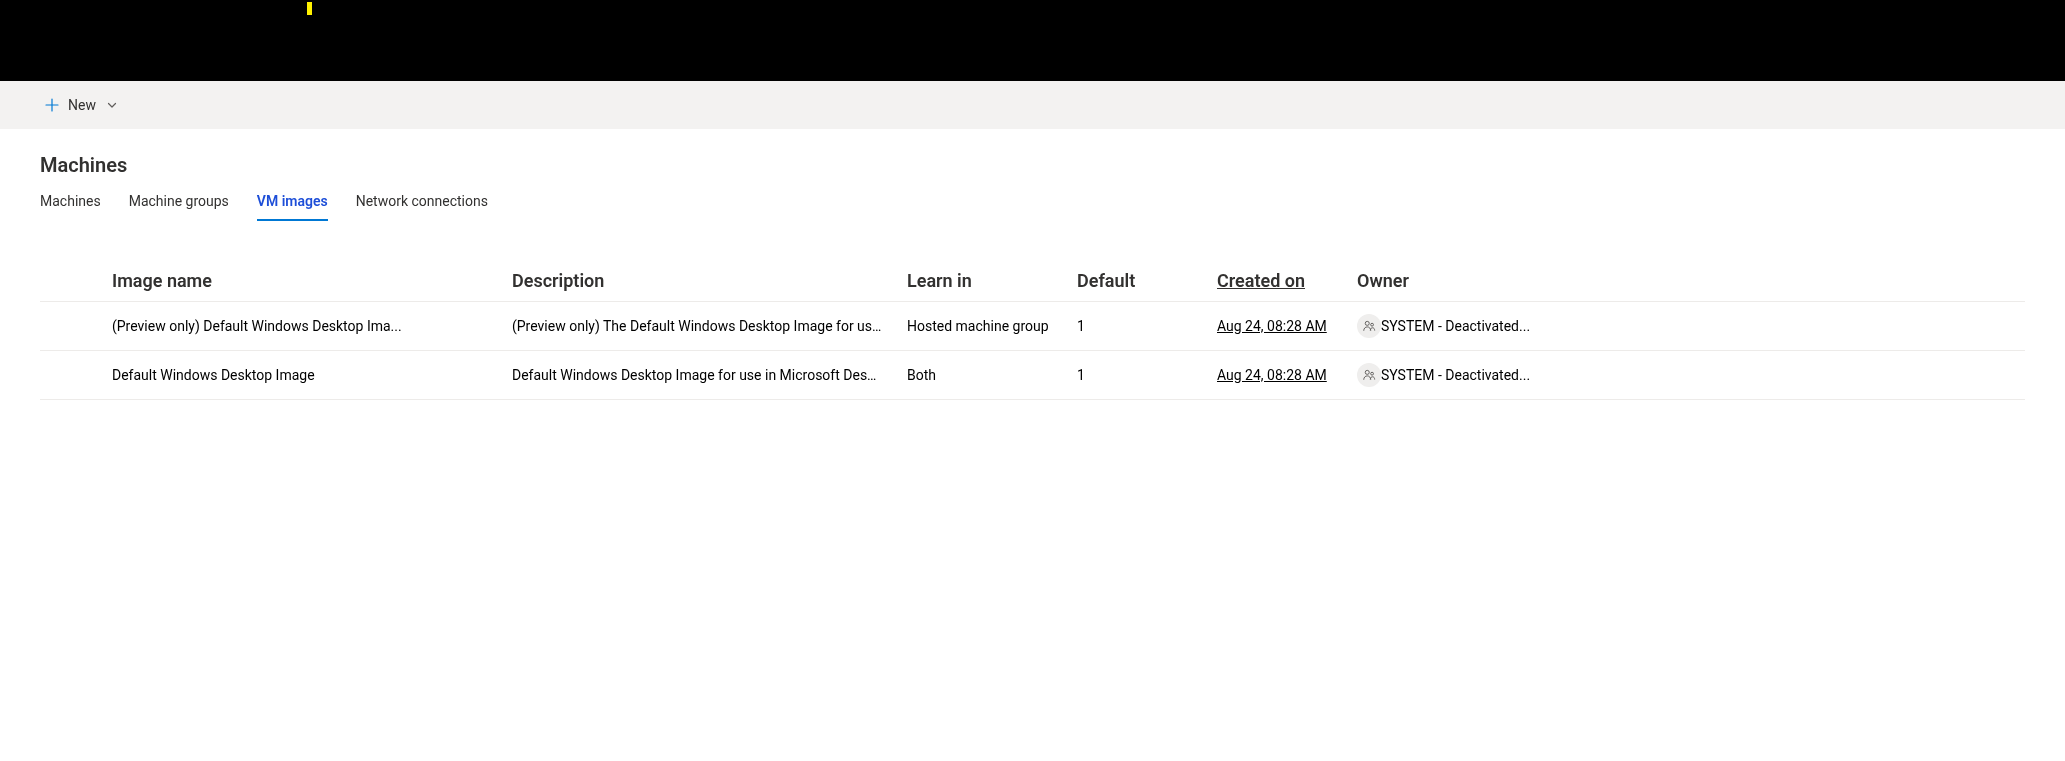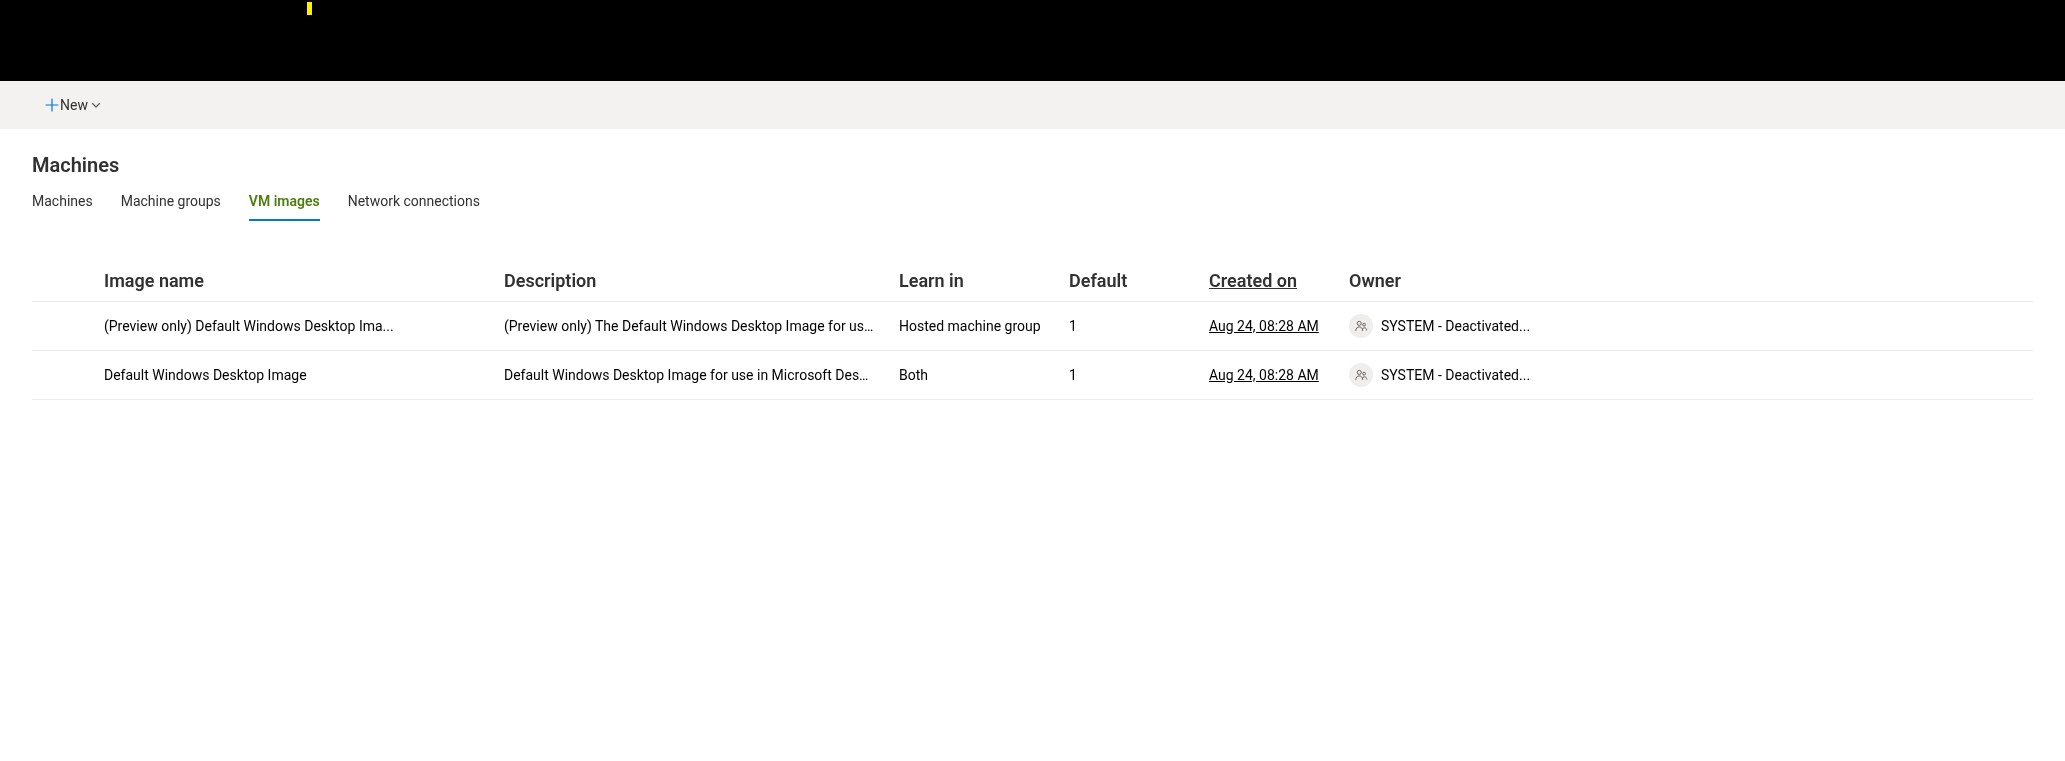--- a/index.html
+++ b/index.html
@@ -30,42 +30,42 @@
     .command-bar {
       background: #f3f2f1;
       height: 48px;
       display: flex;
       align-items: center;
       padding: 0 40px;
     }
     .new-button {
       display: flex;
       align-items: center;
-      gap: 0;
+      gap: 8px;
       background: transparent;
       border: none;
       cursor: pointer;
       padding: 6px 4px;
       font-size: 14px;
       color: #323130;
       font-family: inherit;
     }
     .new-button .plus-icon {
       color: #0078d4;
       display: flex;
       align-items: center;
     }
     .new-button .chevron-icon {
       color: #605e5c;
       display: flex;
       align-items: center;
       margin-left: 2px;
     }
     .content {
-      padding: 24px 32px;
+      padding: 24px 40px;
     }
     .page-title {
       font-size: 20px;
       font-weight: 600;
       color: #323130;
       margin-bottom: 8px;
     }
     .page-subtitle {
       font-size: 14px;
       color: #323130;
@@ -90,21 +90,21 @@
       margin-bottom: -1px;
       background: transparent;
       border-top: none;
       border-left: none;
       border-right: none;
       font-family: inherit;
     }
     .tab.active {
       font-weight: 600;
       border-bottom: 2px solid #0078d4;
-      color: #4d7c0f;
+      color: #1d4ed8;
     }
     .table-container {
       margin-top: 20px;
     }
     table {
       width: 100%;
       border-collapse: collapse;
     }
     thead th {
       text-align: left;
@@ -126,21 +126,21 @@
     .col-spacer { width: 60px; }
     .col-name { width: 400px; max-width: 400px; }
     .col-desc { width: 395px; max-width: 395px; }
     .col-used { width: 170px; }
     .col-version { width: 140px; }
     .col-created { width: 140px; text-decoration: underline; }
     .col-owner { width: auto; max-width: 200px; }
     .owner-cell {
       display: flex;
       align-items: center;
-      gap: 8px;
+      gap: 0;
     }
     .owner-avatar {
       width: 24px;
       height: 24px;
       border-radius: 50%;
       background: #efeeed;
       display: flex;
       align-items: center;
       justify-content: center;
       color: #605e5c;

